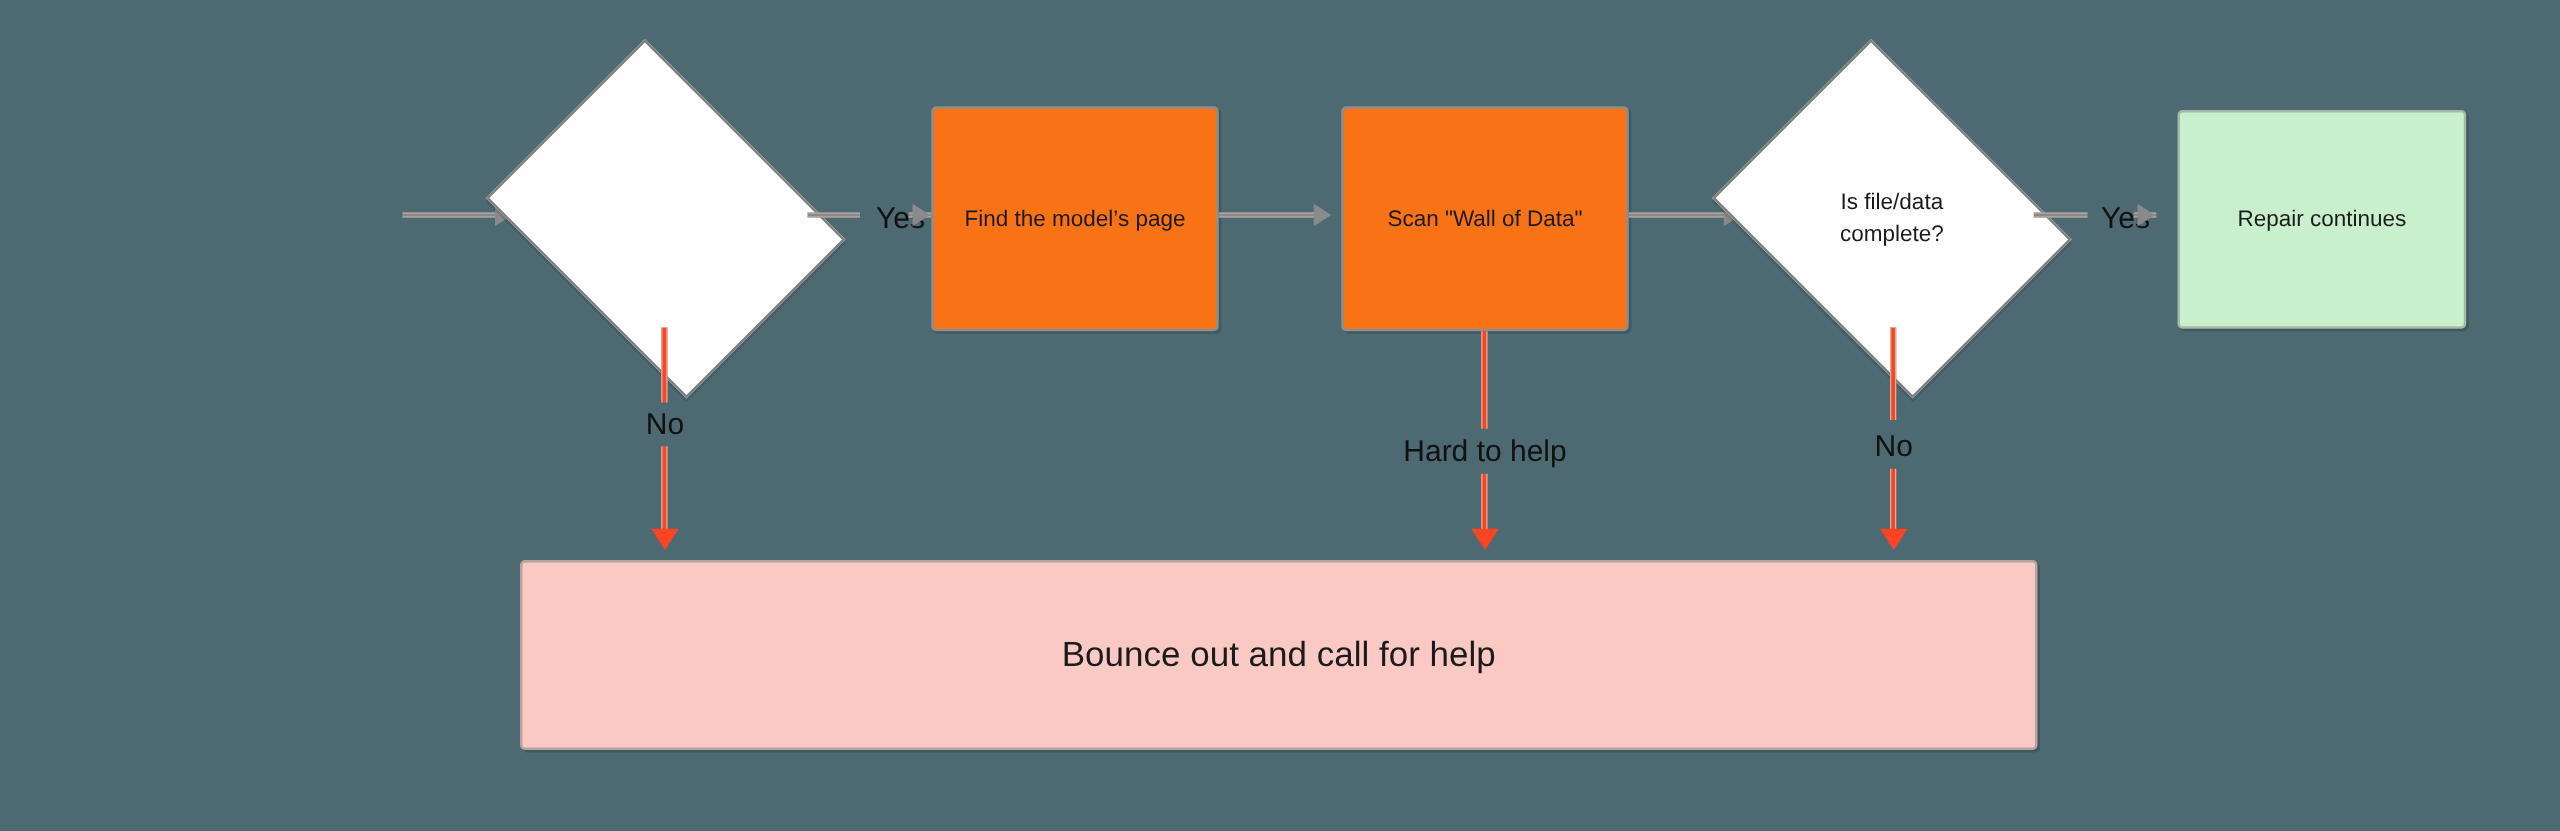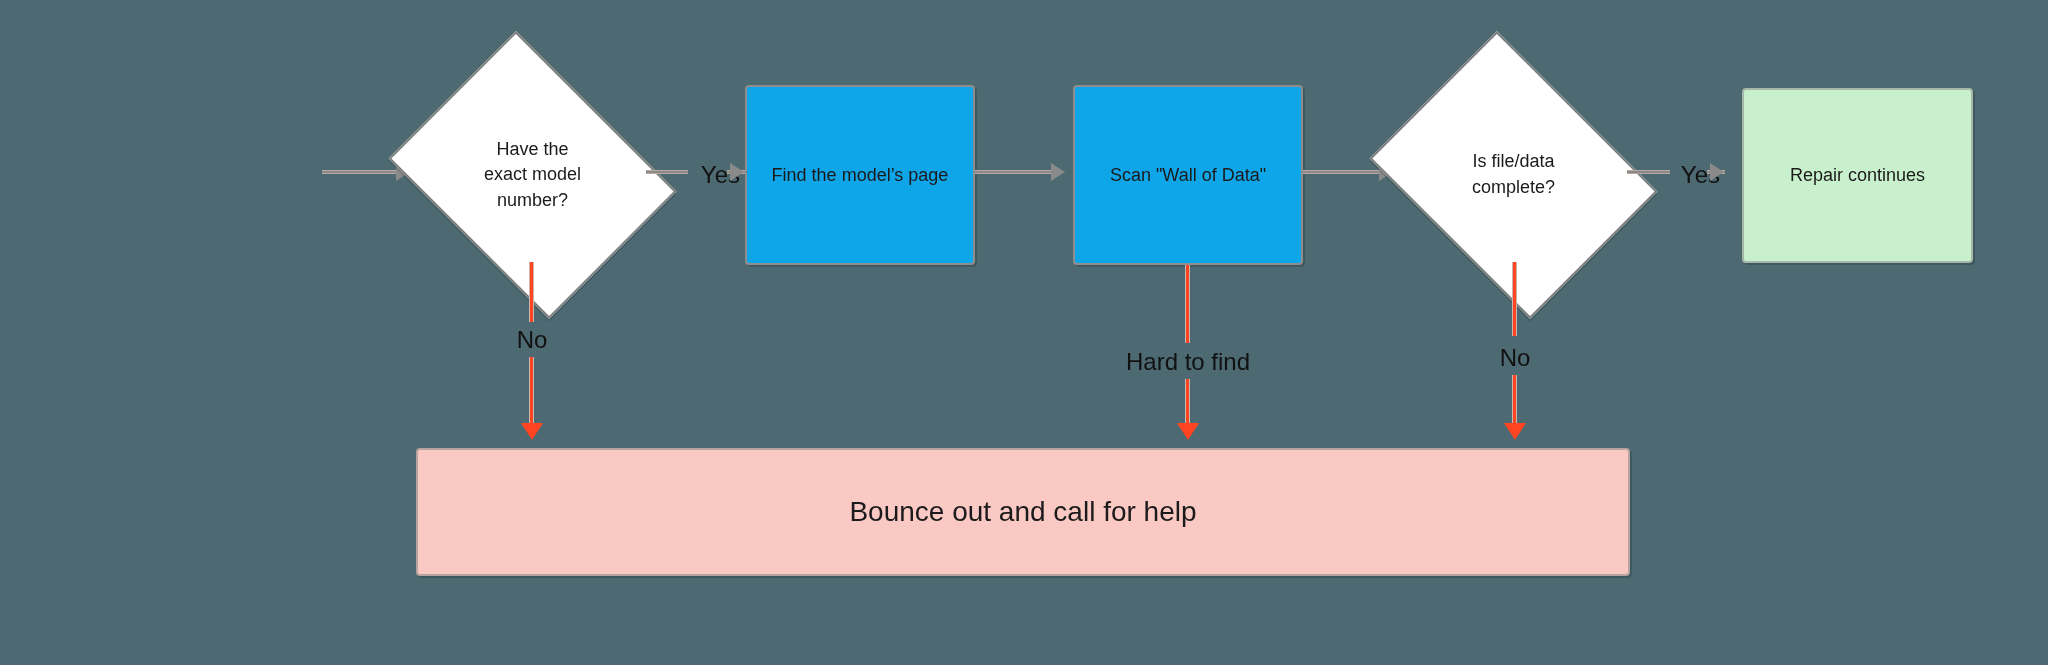--- a/index.html
+++ b/index.html
@@ -21,21 +21,21 @@
     border:2px solid #8c8c8c;
     border-radius:4px;
     background:#ffffff;
     box-shadow:2px 2px 0 rgba(30,45,50,.28);
     line-height:1.38;
     padding:4px 10px;
   }
   .node .txt{display:block;white-space:pre-line;}
   .node.green{background:#c9f0cd;border-color:#a6b8a8;}
   .node.pink{background:#fbc9c3;border-color:#b9a3a0;}
-  .node.plain{background:#0ea5e9;border-color:#8e8e8e;}
+  .node.plain{background:#f97316;border-color:#8e8e8e;}
 
   
   .diamond{
     position:absolute;
     display:flex;align-items:center;justify-content:center;
   }
   .diamond .dshape{
     position:absolute;inset:0;
     background:#ffffff;
     border:2px solid #7f7f7f;
@@ -77,23 +77,20 @@
 <body>
 
 <div id="canvas">
 
 
   <div class="hconn" style="left:322px;top:170px;width:76px;"></div>
   <div class="harrow" style="left:396px;top:163px;"></div>
 
   <div class="diamond" style="left:419px;top:85px;width:227px;height:180px;">
     <div class="dshape"></div>
-    <div class="dlabel" style="font-size:18px;">Have the
-exact model
-number?</div>
   </div>
 
   <div class="hconn" style="left:646px;top:170px;width:42px;"></div>
   <div class="edgelabel" style="left:680px;top:161px;width:60px;">Yes</div>
   <div class="hconn" style="left:727px;top:170px;width:18px;"></div>
   <div class="harrow" style="left:730px;top:163px;"></div>
 
   <div class="node plain" style="left:745px;top:85px;width:230px;height:180px;font-size:18px;">
     <span class="txt">Find the model’s page</span>
   </div>
@@ -122,26 +119,26 @@
   <div class="node green" style="left:1728px;top:88px;width:231px;height:175px;font-size:18px;margin-left:14px;">
     <span class="txt">Repair continues</span>
   </div>
 
   <div class="vconn" style="left:529px;top:262px;height:60px;"></div>
   <div class="edgelabel vert" style="left:532px;top:326px;">No</div>
   <div class="vconn" style="left:529px;top:357px;height:71px;"></div>
   <div class="varrow" style="left:521px;top:423px;"></div>
 
   <div class="vconn" style="left:1185px;top:265px;height:78px;"></div>
-  <div class="edgelabel vert" style="left:1188px;top:348px;">Hard to find</div>
+  <div class="edgelabel vert" style="left:1188px;top:348px;">Hard to help</div>
   <div class="vconn" style="left:1185px;top:379px;height:49px;"></div>
   <div class="varrow" style="left:1177px;top:423px;"></div>
 
   <div class="vconn" style="left:1512px;top:262px;height:74px;"></div>
   <div class="edgelabel vert" style="left:1515px;top:344px;">No</div>
   <div class="vconn" style="left:1512px;top:375px;height:53px;"></div>
   <div class="varrow" style="left:1504px;top:423px;"></div>
 
-  <div class="node pink" style="left:416px;top:448px;width:1214px;height:128px;font-size:28px;">
+  <div class="node pink" style="left:416px;top:448px;width:1214px;height:152px;font-size:28px;">
     <span class="txt">Bounce out and call for help</span>
   </div>
 
 </div>
 
 </body></html>

